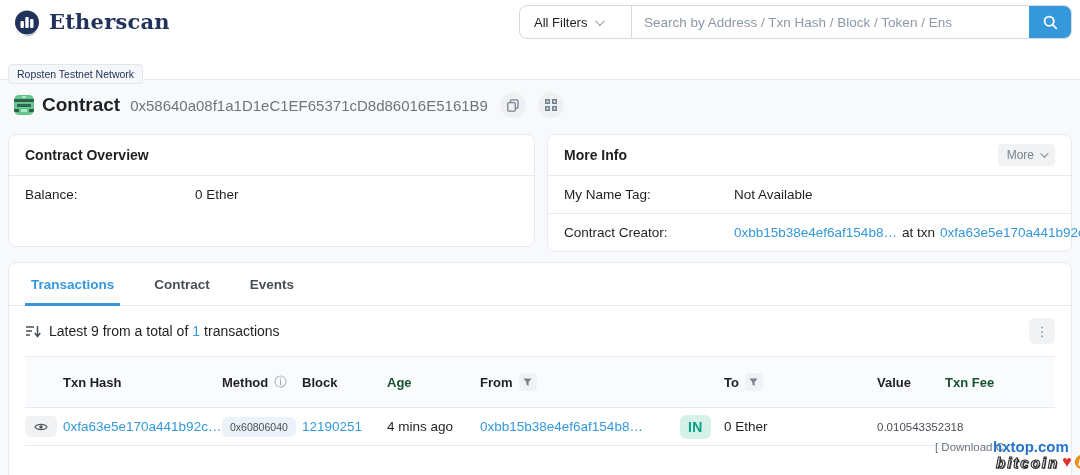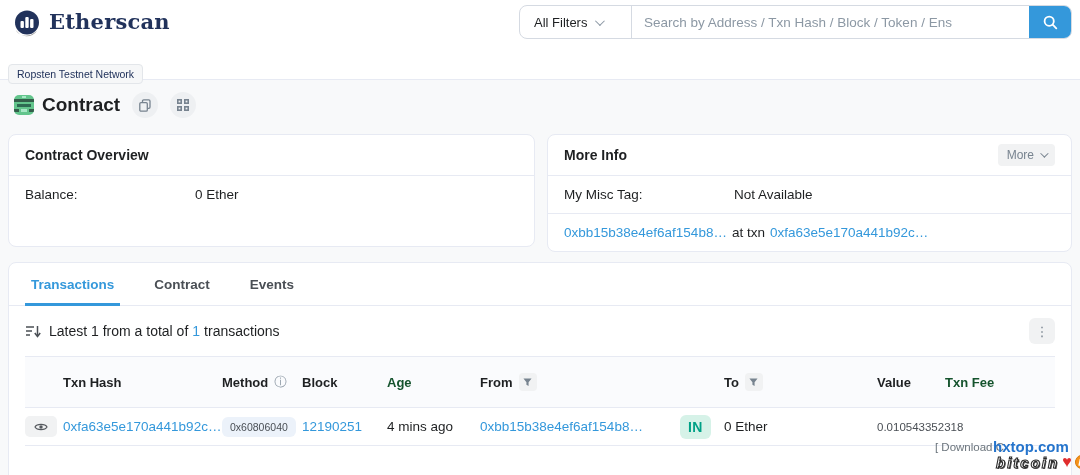--- a/index.html
+++ b/index.html
@@ -119,20 +119,21 @@
         <rect width="20" height="20" fill="#63c58c"></rect>
         <rect x="0" y="4" width="20" height="3" fill="#345e4a"></rect>
         <rect x="3" y="9" width="14" height="3" fill="#2e6b52"></rect>
         <rect x="0" y="14" width="5" height="3" fill="#345e4a"></rect>
         <rect x="15" y="14" width="5" height="3" fill="#345e4a"></rect>
         <rect x="7" y="14" width="6" height="3" fill="#a7e8c6"></rect>
         <rect x="8" y="1" width="4" height="2" fill="#a7e8c6"></rect>
       </svg>
     </span>
     <h1 class="contract-title">Contract</h1>
+    <span class="contract-address">0x58640a08f1a1D1eC1EF65371cD8d86016E5161B9</span>
     <button class="round-btn">
       <svg width="12" height="13" viewBox="0 0 12 13">
         <rect x="3.5" y="0.8" width="7.5" height="8.5" rx="1.2" fill="none" stroke="#77838f" stroke-width="1.3"></rect>
         <rect x="0.8" y="3.6" width="7.5" height="8.5" rx="1.2" fill="#eef0f2" stroke="#77838f" stroke-width="1.3"></rect>
       </svg>
     </button>
     <button class="round-btn">
       <svg width="12" height="12" viewBox="0 0 12 12">
         <rect x="0" y="0" width="5" height="5" fill="#77838f"></rect>
         <rect x="7" y="0" width="5" height="5" fill="#77838f"></rect>
@@ -158,24 +159,25 @@
 
   <section class="card moreinfo-card">
     <div class="card-header">
       <span class="card-title">More Info</span>
       <button class="more-btn">
         <span>More</span>
         <span class="nav-caret"></span>
       </button>
     </div>
     <div class="kv-row">
-      <span class="kv-label">My Misc Tag:</span>
+      <span class="kv-label">My Name Tag:</span>
       <span class="kv-value">Not Available</span>
     </div>
     <div class="kv-row bordered">
+      <span class="kv-label">Contract Creator:</span>
       <span class="kv-value creator-val">
         <a class="link">0xbb15b38e4ef6af154b8…</a>
         <span>at txn</span>
         <a class="link">0xfa63e5e170a441b92c…</a>
       </span>
     </div>
   </section>
 
   <section class="card tx-card">
     <div class="tabs">
@@ -186,21 +188,21 @@
 
     <div class="summary-row">
       <svg width="16" height="13" viewBox="0 0 16 13">
         <line x1="1" y1="2" x2="9" y2="2" stroke="#4a4f55" stroke-width="1.5"></line>
         <line x1="1" y1="6" x2="7" y2="6" stroke="#4a4f55" stroke-width="1.5"></line>
         <line x1="1" y1="10" x2="5" y2="10" stroke="#4a4f55" stroke-width="1.5"></line>
         <line x1="12.5" y1="1" x2="12.5" y2="10.5" stroke="#4a4f55" stroke-width="1.5"></line>
         <path d="M9.8 8 L12.5 11.5 L15.2 8" fill="none" stroke="#4a4f55" stroke-width="1.5"></path>
       </svg>
       <span class="summary-text">
-        <span>Latest 1 from a total of</span>
+        <span>Latest 9 from a total of</span>
         <span class="summary-count">1</span>
         <span>transactions</span>
       </span>
       <button class="kebab-btn">⋮</button>
     </div>
 
     <div class="tx-grid thead">
       <span class="th"></span>
       <span class="th hash-cell">Txn Hash</span>
       <span class="th">

